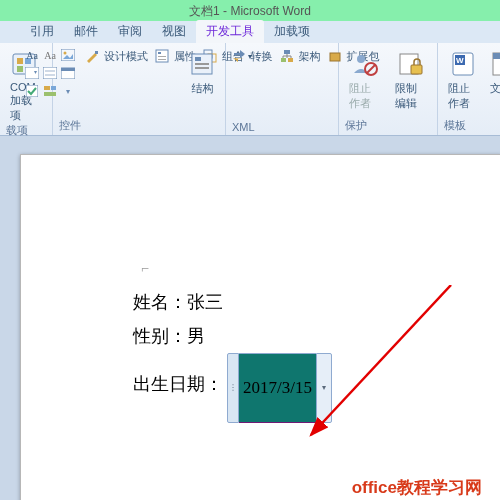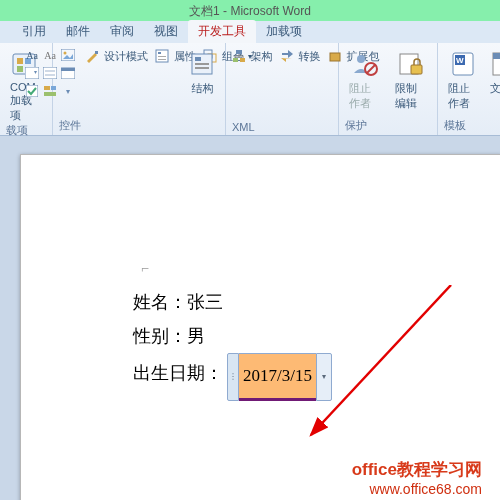--- a/index.html
+++ b/index.html
@@ -19,31 +19,31 @@
     background: #86efac;
     height: 18px;
   }
   .tabs {
     background: #dce8f5;
     display: flex;
     font-size: 12px;
     color: #3b5a7a;
     height: 22px;
     align-items: flex-end;
-    padding-left: 12px;
+    padding-left: 20px;
   }
   .tab {
     padding: 3px 10px 3px 10px;
     cursor: pointer;
   }
   .tab.active {
     background: #f3f6fa;
     border-top-left-radius: 3px;
     border-top-right-radius: 3px;
-    color: #b91c1c;
+    color: #6d28d9;
   }
   .ribbon {
     background: linear-gradient(#f5f8fc, #e5edf7);
     display: flex;
     height: 92px;
     border-bottom: 1px solid #a7bcd6;
   }
   .group {
     border-right: 1px solid #c4d3e6;
     display: flex;
@@ -150,24 +150,24 @@
     background: #d9e6f3;
     border: 1px solid #8faad0;
     border-radius: 2px 0 0 2px;
     display: flex;
     align-items: center;
     justify-content: center;
     color: #5b6a7c;
     font-size: 8px;
   }
   .date-value {
-    background: #fdba74;
+    background: #0f766e;
     border-top: 1px solid #8faad0;
-    border-bottom: 3px solid #701a75;
-    padding: 5px 4px;
+    border-bottom: 1px solid #701a75;
+    padding: 17px 4px;
     color: #000;
     font-size: 17px;
   }
   .date-drop {
     width: 14px;
     background: #e6eef8;
     border: 1px solid #8faad0;
     border-radius: 0 2px 2px 0;
     display: flex;
     align-items: center;
@@ -330,36 +330,36 @@
               <rect x="6" y="12" width="14" height="2" fill="#999"></rect>
               <rect x="6" y="16" width="14" height="2" fill="#999"></rect>
             </svg>
         </span>
         <span>结构</span>
       </div>
       <div class="small-stack">
         <div class="small-btn">
           <span class="small-icon">
               <svg width="14" height="14">
+                <path d="M2 4 L8 4 L8 1 L13 5 L8 9 L8 6 L2 6 Z" fill="#6b8cb5"></path>
+                <path d="M12 10 L6 10 L6 13 L1 9" fill="#d8aa4a"></path>
+              </svg>
+            </span>
+          <span>转换</span>
+        </div>
+        <div class="small-btn">
+          <span class="small-icon">
+              <svg width="14" height="14">
                 <rect x="4" y="1" width="6" height="4" fill="#6b8cb5"></rect>
                 <rect x="1" y="9" width="5" height="4" fill="#9bc06e"></rect>
                 <rect x="8" y="9" width="5" height="4" fill="#d8aa4a"></rect>
                 <path d="M7 5 L7 9 M3 9 L3 7 L11 7 L11 9" stroke="#888" fill="none"></path>
               </svg>
             </span>
           <span>架构</span>
-        </div>
-        <div class="small-btn">
-          <span class="small-icon">
-              <svg width="14" height="14">
-                <path d="M2 4 L8 4 L8 1 L13 5 L8 9 L8 6 L2 6 Z" fill="#6b8cb5"></path>
-                <path d="M12 10 L6 10 L6 13 L1 9" fill="#d8aa4a"></path>
-              </svg>
-            </span>
-          <span>转换</span>
         </div>
         <div class="small-btn">
           <span class="small-icon">
               <svg width="14" height="14">
                 <rect x="2" y="4" width="10" height="8" fill="#d8aa4a" stroke="#9a7430"></rect>
               </svg>
             </span>
           <span>扩展包</span>
         </div>
       </div>
@@ -447,14 +447,13 @@
         </marker>
       </defs>
       <line x1="170" y1="0" x2="30" y2="150" stroke="#e20000" stroke-width="2.5" marker-end="url(#ah)"></line>
     </svg>
 
   </div>
 </div>
 
 <div class="watermark">
   <div class="l1">office教程学习网</div>
-  <div class="l2">www.office68.com</div>
 </div>
 
 </body></html>

